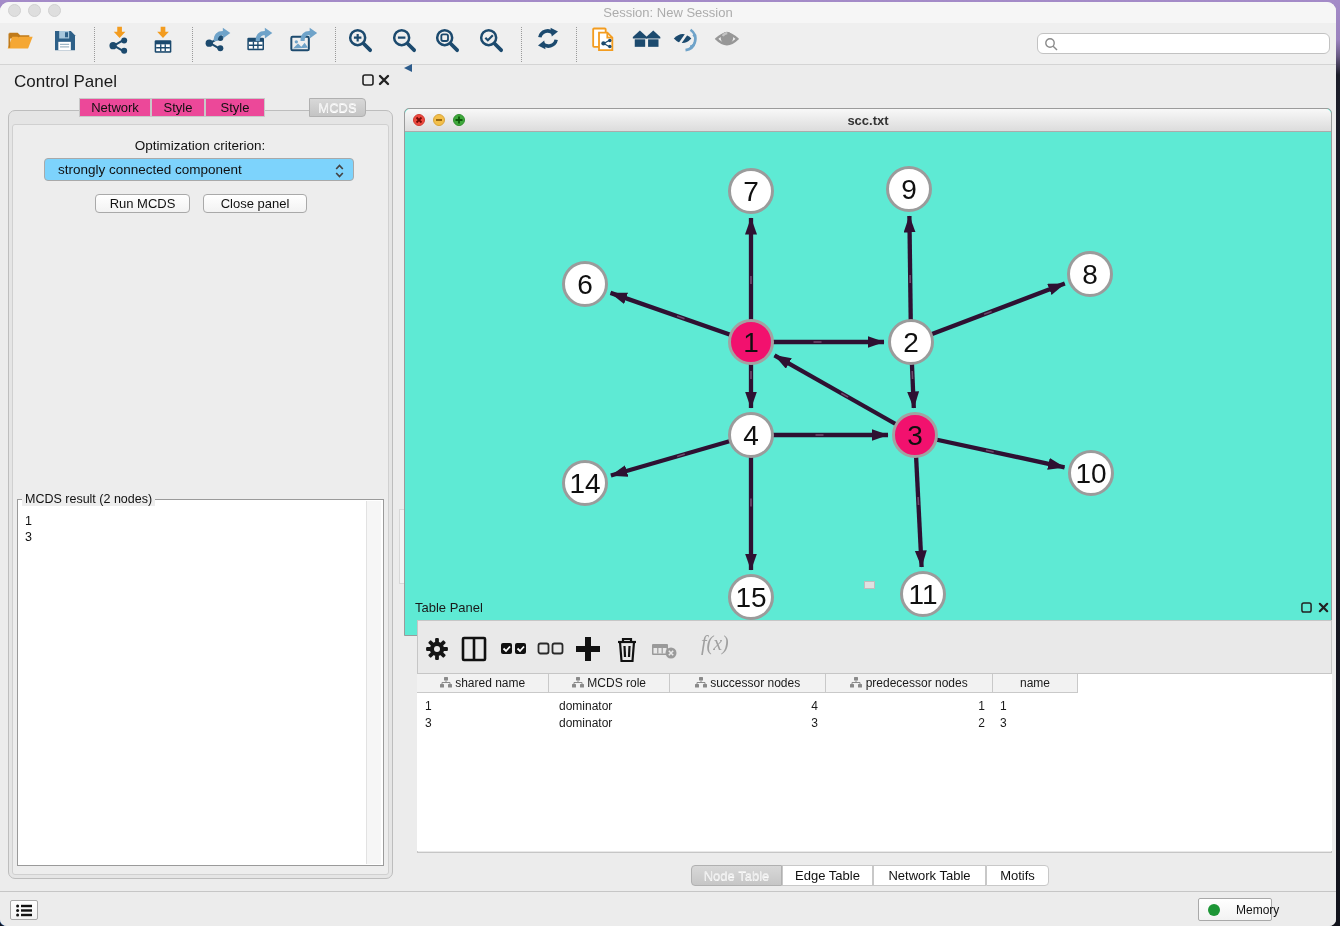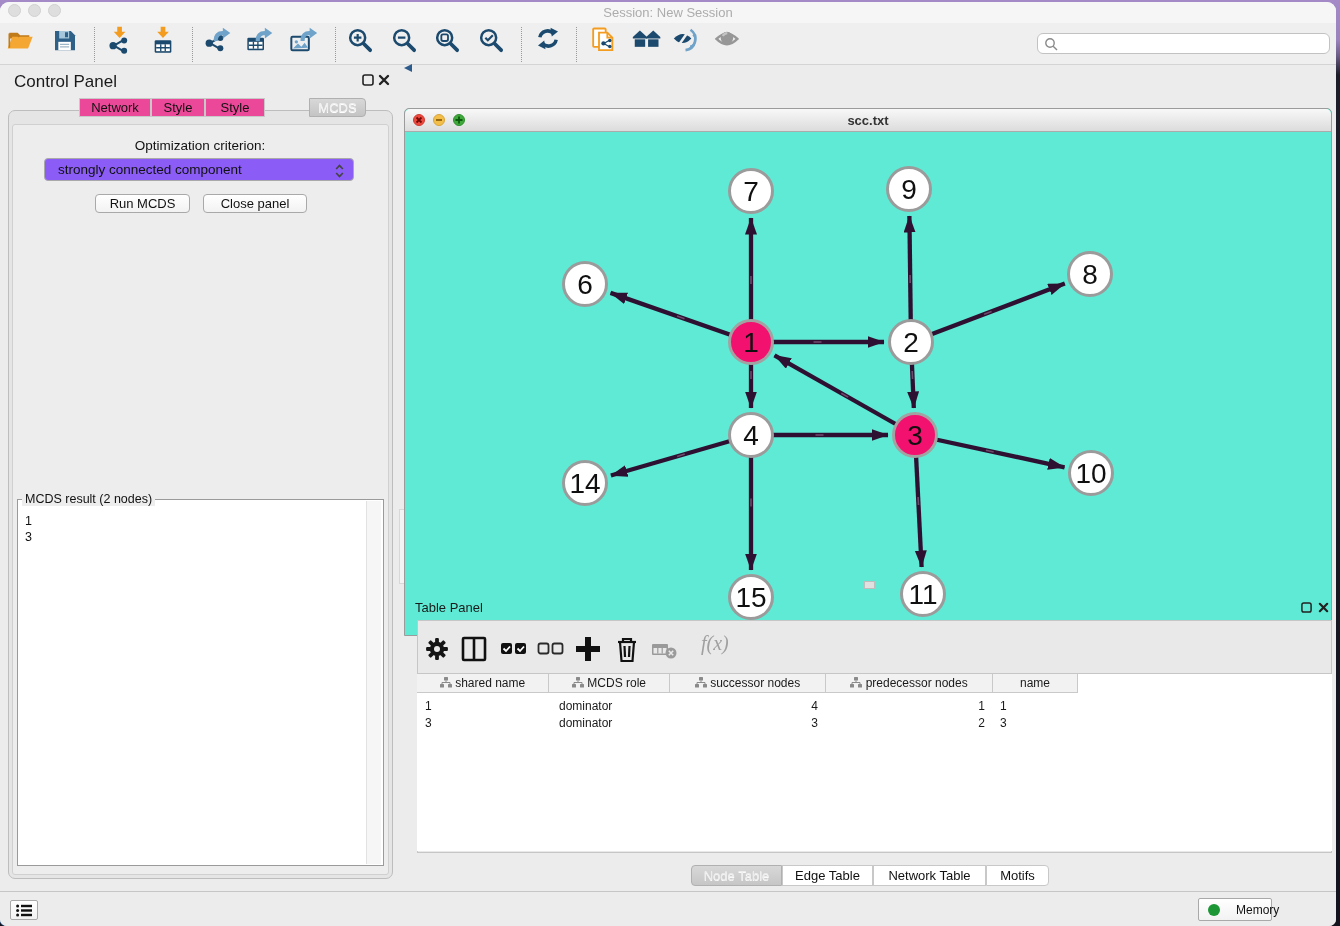--- a/index.html
+++ b/index.html
@@ -200,21 +200,21 @@
       <path d="M2,2 L10,10 M10,2 L2,10" stroke="#222" stroke-width="2.4" stroke-linecap="round"></path>
     </svg>
   <div id="cp-body">
       <div id="cp-inner"></div>
     </div>
   <div class="tab" style="left:79px;  width:72px;">Network</div>
   <div class="tab" style="left:151px; width:54px;">Style</div>
   <div class="tab" style="left:205px; width:60px;">Style</div>
   <div class="tab" style="left:265px; width:57px; background:linear-gradient(#d8d8d8,#c4c4c4); color:#f0f0f0; border-color:#b0b0b0; border-radius:0 4px 4px 0; text-shadow:0 1px 0 #fff;margin-left:44px;">MCDS</div>
   <div style="position:absolute; left:0; top:136px; width:400px; text-align:center; font-size:13.5px; color:#111;">Optimization criterion:</div>
-  <div style="position:absolute; left:44px; top:156px; width:310px; height:23px; background:#8b5cf6; border:1px solid #a9a9a9; border-radius:4px; font-size:13.5px; line-height:21px; color:#111; padding-left:13px;">strongly connected component
+  <div style="position:absolute; left:44px; top:156px; width:310px; height:23px; background:#7dd3fc; border:1px solid #a9a9a9; border-radius:4px; font-size:13.5px; line-height:21px; color:#111; padding-left:13px;">strongly connected component
     <svg style="position:absolute; right:8px; top:3.5px;" width="11" height="16" viewBox="0 0 11 16">
         <path d="M2.2,6 L5.5,2.5 L8.8,6 M2.2,10 L5.5,13.5 L8.8,10" stroke="#444" stroke-width="1.7" fill="none"></path>
       </svg>
   </div>
   <div class="btn" style="left:95px; top:192px; width:95px; height:19px; line-height:18px;">Run MCDS</div>
   <div class="btn" style="left:203px; top:192px; width:104px; height:19px; line-height:18px;">Close panel</div>
   <div id="mcds-box">
     <div style="position:absolute; left:7px; top:13px; font-size:12.5px; color:#111; line-height:16px;">1<br>3</div>
     <div style="position:absolute; right:2px; top:1px; bottom:1px; width:15px; background:#f6f6f6; border-left:1px solid #e2e2e2;"></div>
   </div>

